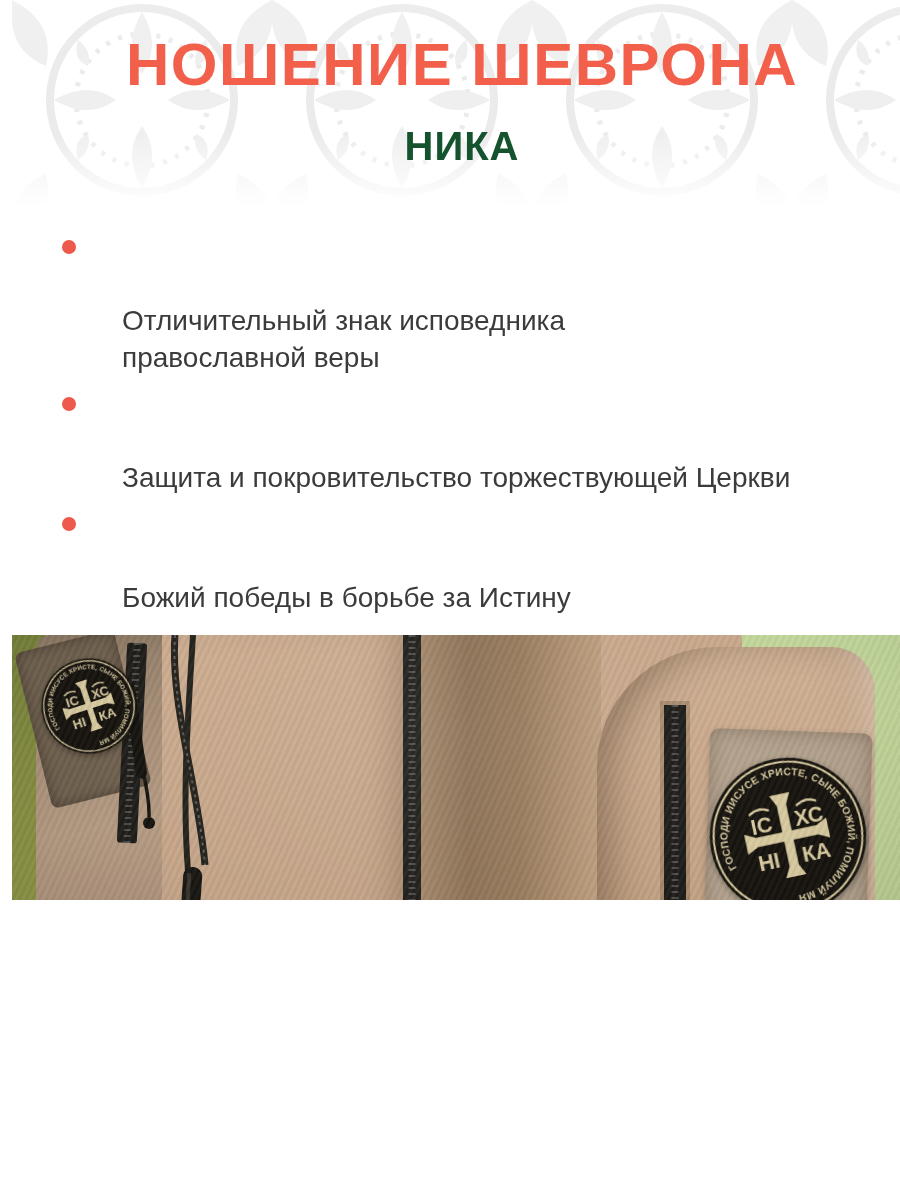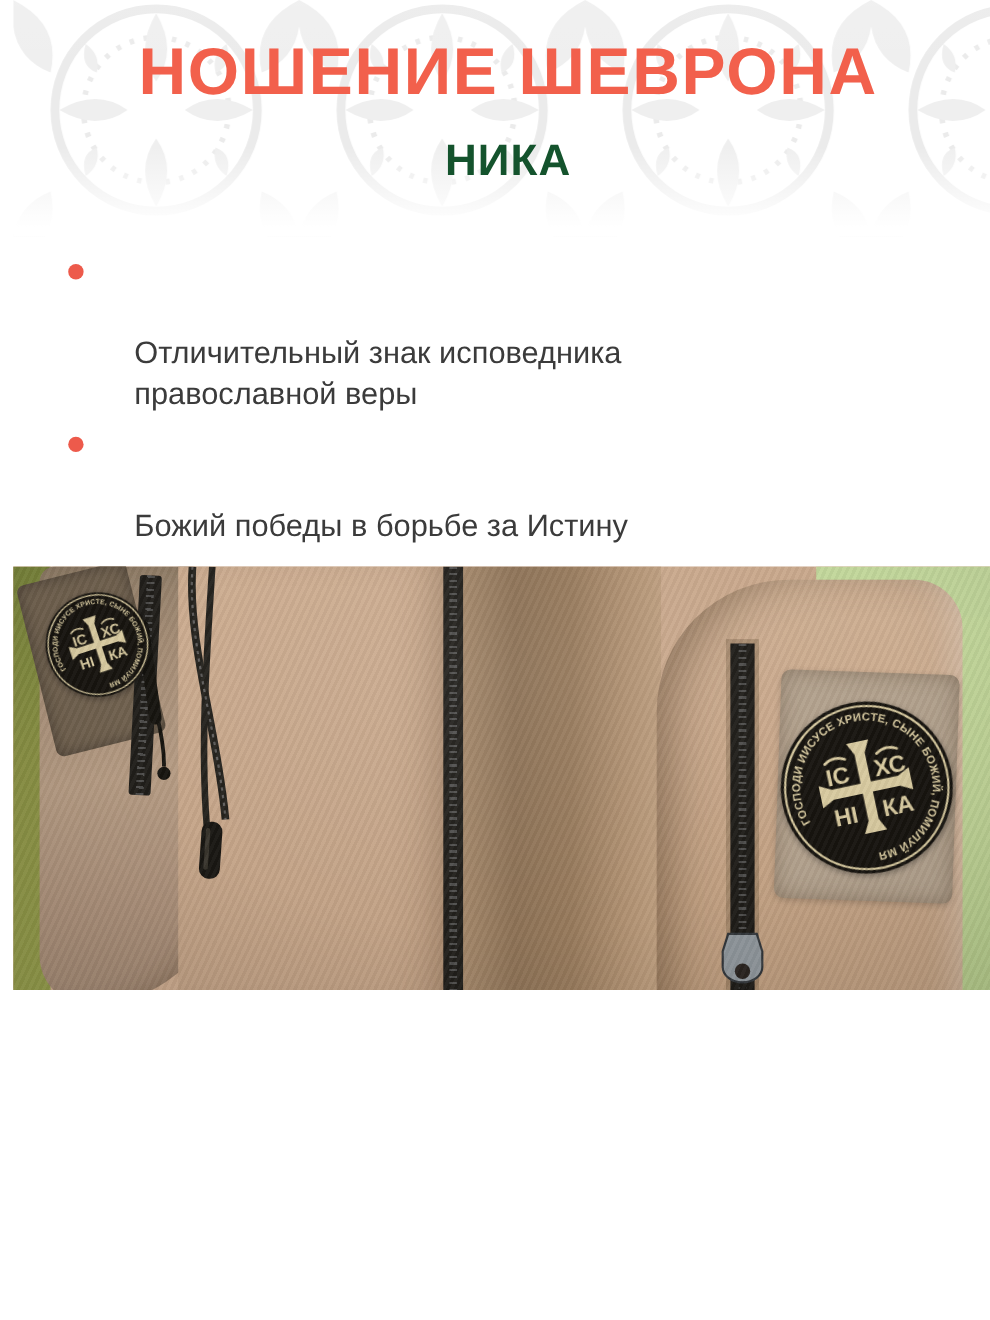--- a/index.html
+++ b/index.html
@@ -154,20 +154,24 @@
   </div>
 
   <ul class="bullets">
     <li>
       <span class="dot"></span>
       <span>Отличительный знак исповедника
 православной веры</span>
     </li>
     <li>
       <span class="dot"></span>
+      <span>Защита и покровительство торжествующей Церкви</span>
+    </li>
+    <li>
+      <span class="dot"></span>
       <span>Божий победы в борьбе за Истину</span>
     </li>
   </ul>
 
   <div class="photo">
     <div class="wall-left"></div>
     <div class="wall-right"></div>
     <div class="wall-corner"></div>
 
     <div class="sleeve-left"></div>

